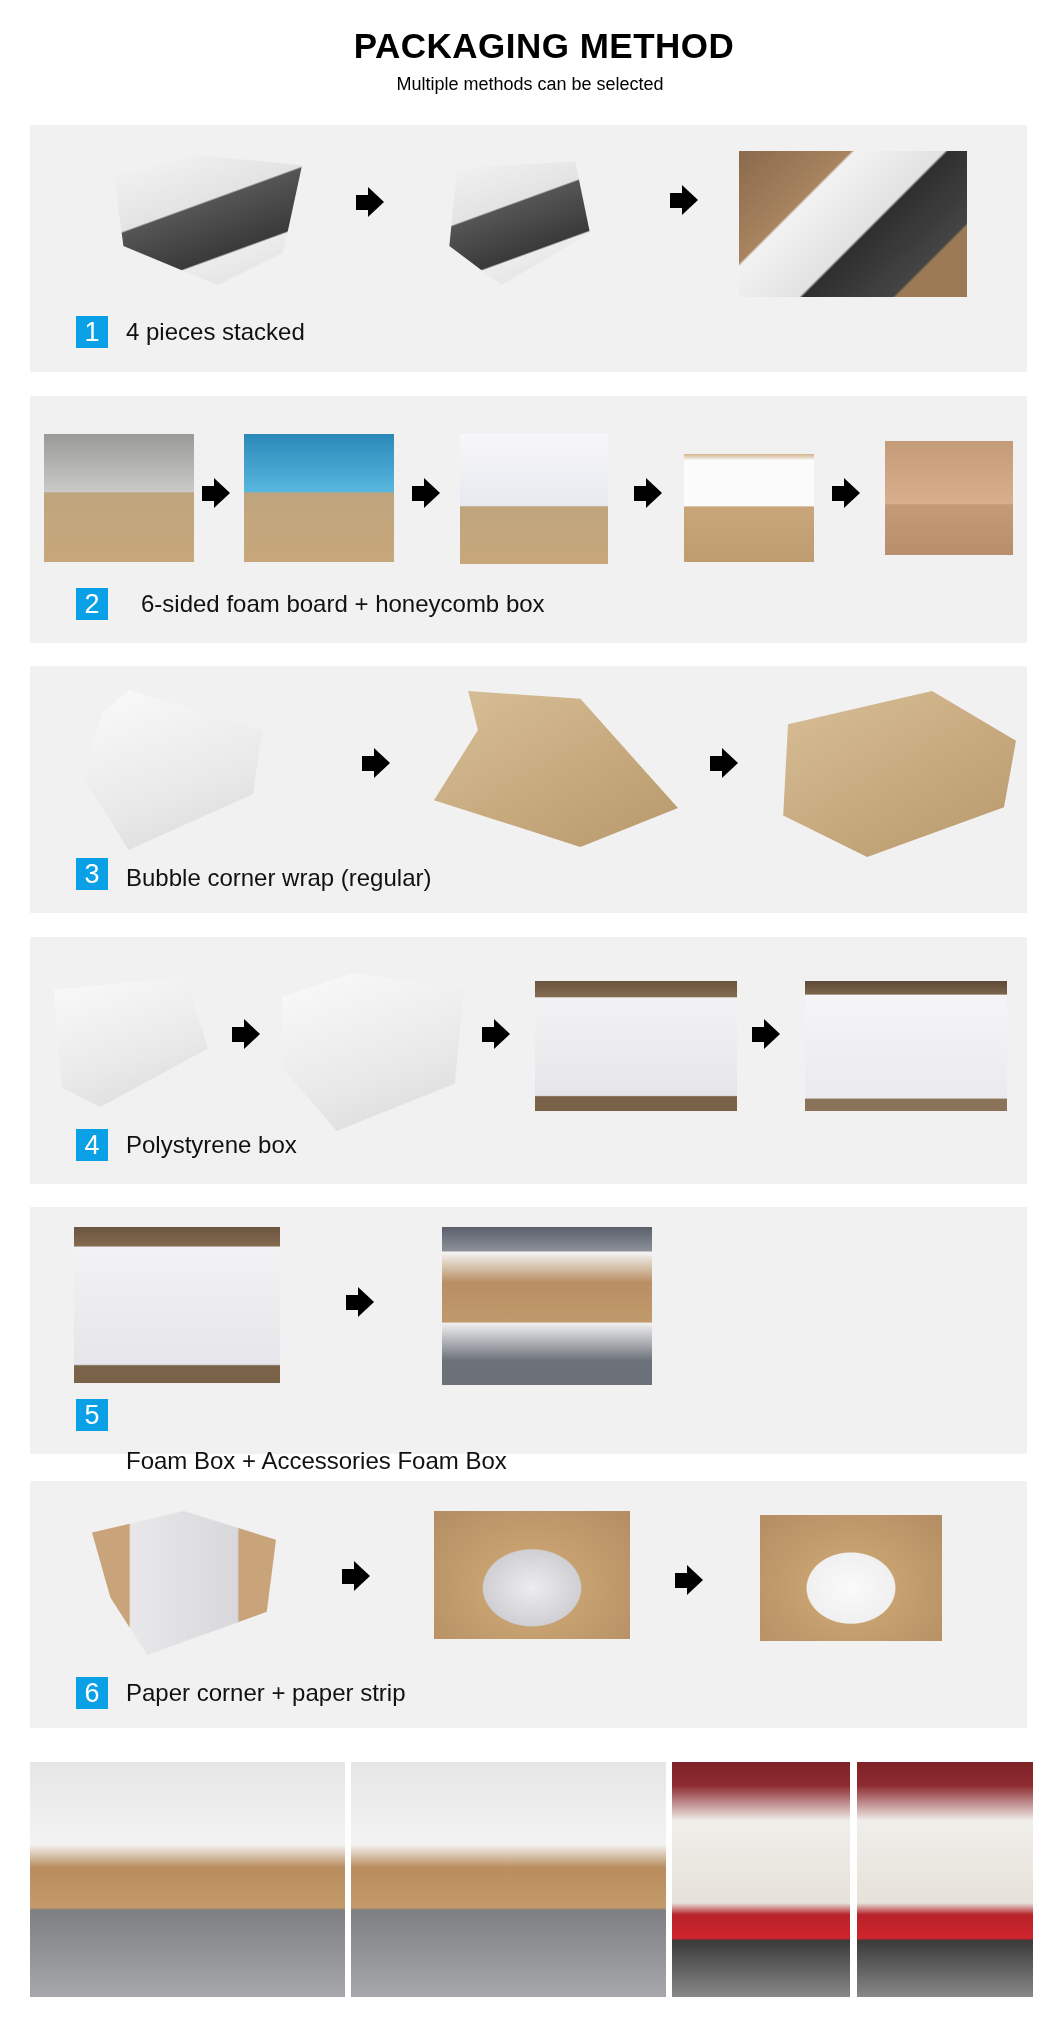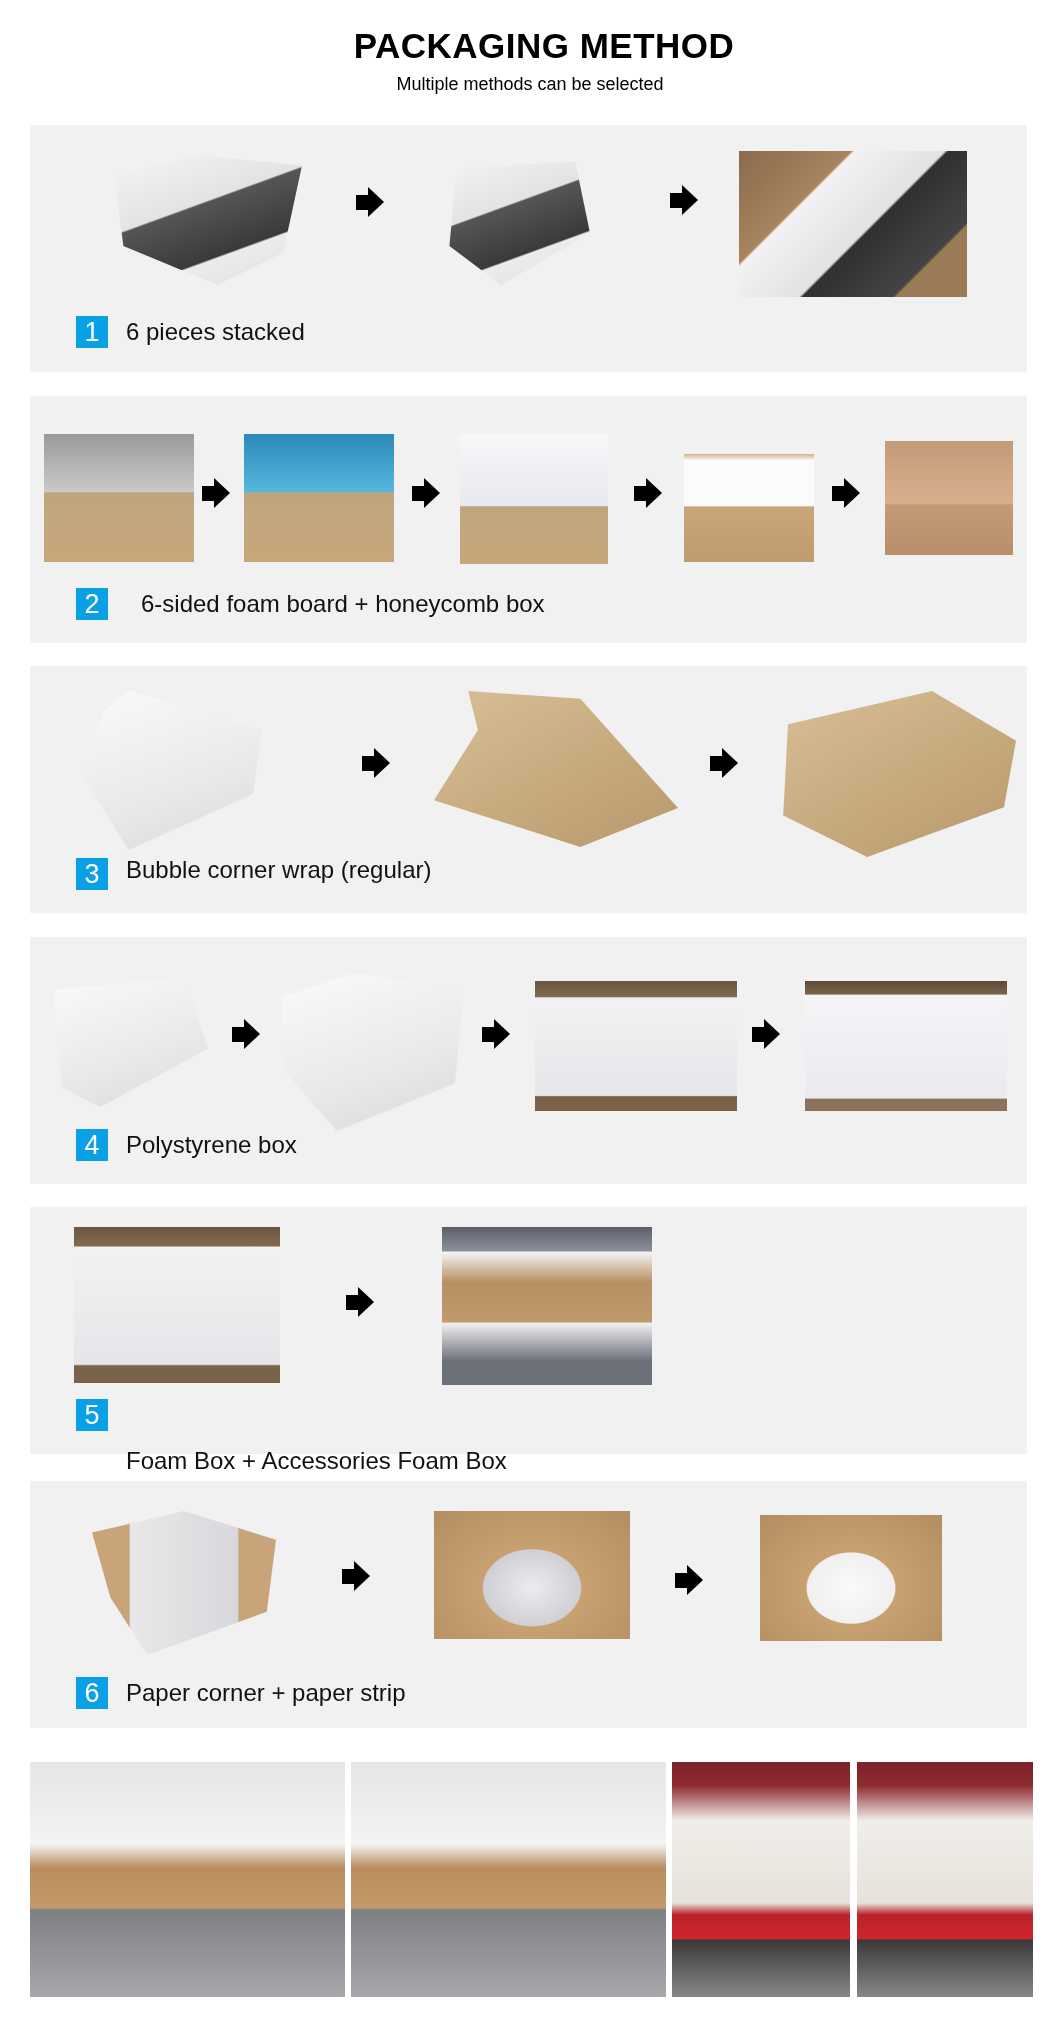--- a/index.html
+++ b/index.html
@@ -47,21 +47,21 @@
 <div class="title">PACKAGING METHOD</div>
 <div class="subtitle">Multiple methods can be selected</div>
 
 <section class="panel" style="top:125px;">
   <div class="ph foam-dark" style="left:84px; top:30px; width:188px; height:130px; clip-path: polygon(0 15%, 45% 0, 100% 8%, 90% 75%, 55% 100%, 5% 70%);"></div>
   <div class="arrow" style="left:326px; top:62px;"></div>
   <div class="ph foam-dark" style="left:412px; top:30px; width:148px; height:130px; clip-path: polygon(10% 10%, 90% 5%, 100% 60%, 40% 100%, 5% 70%);"></div>
   <div class="arrow" style="left:640px; top:60px;"></div>
   <div class="ph carton-open" style="left:709px; top:26px; width:228px; height:146px;"></div>
   <div class="badge" style="top:191px;">1</div>
-  <div class="label" style="top:191px;">6 pieces stacked</div>
+  <div class="label" style="top:191px;">4 pieces stacked</div>
 </section>
 
 <section class="panel" style="top:396px;">
   <div class="ph steel" style="left:14px; top:38px; width:150px; height:128px;"></div>
   <div class="arrow" style="left:172px; top:82px;"></div>
   <div class="ph blue" style="left:214px; top:38px; width:150px; height:128px;"></div>
   <div class="arrow" style="left:382px; top:82px;"></div>
   <div class="ph bag" style="left:430px; top:38px; width:148px; height:130px;"></div>
   <div class="arrow" style="left:604px; top:82px;"></div>
   <div class="ph whitelid" style="left:654px; top:58px; width:130px; height:108px;"></div>
@@ -71,21 +71,21 @@
   <div class="label" style="top:192px;margin-left:15px;">6-sided foam board + honeycomb box</div>
 </section>
 
 <section class="panel" style="top:666px;">
   <div class="ph foam" style="left:54px; top:24px; width:178px; height:160px; clip-path: polygon(25% 0, 100% 25%, 95% 65%, 25% 100%, 0 55%, 10% 15%);"></div>
   <div class="arrow" style="left:332px; top:82px;"></div>
   <div class="ph kraft" style="left:404px; top:25px; width:244px; height:156px; clip-path: polygon(18% 25%, 14% 0, 60% 5%, 100% 75%, 60% 100%, 0 70%);"></div>
   <div class="arrow" style="left:680px; top:82px;"></div>
   <div class="ph kraft" style="left:746px; top:25px; width:240px; height:166px; clip-path: polygon(5% 20%, 65% 0, 100% 30%, 95% 70%, 38% 100%, 3% 75%);"></div>
   <div class="badge" style="top:192px;">3</div>
-  <div class="label" style="top:188px;">Bubble corner wrap (regular)</div>
+  <div class="label" style="top:196px;">Bubble corner wrap (regular)</div>
 </section>
 
 <section class="panel" style="top:937px;">
   <div class="ph foam" style="left:24px; top:40px; width:154px; height:130px; clip-path: polygon(0 10%, 85% 0, 100% 55%, 30% 100%, 5% 85%);"></div>
   <div class="arrow" style="left:202px; top:82px;"></div>
   <div class="ph foam" style="left:252px; top:36px; width:182px; height:158px; clip-path: polygon(0 15%, 40% 0, 100% 10%, 95% 70%, 30% 100%, 0 60%);"></div>
   <div class="arrow" style="left:452px; top:82px;"></div>
   <div class="ph cardbox-photo" style="left:505px; top:44px; width:202px; height:130px;"></div>
   <div class="arrow" style="left:722px; top:82px;"></div>
   <div class="ph foam-in-box" style="left:775px; top:44px; width:202px; height:130px;"></div>

